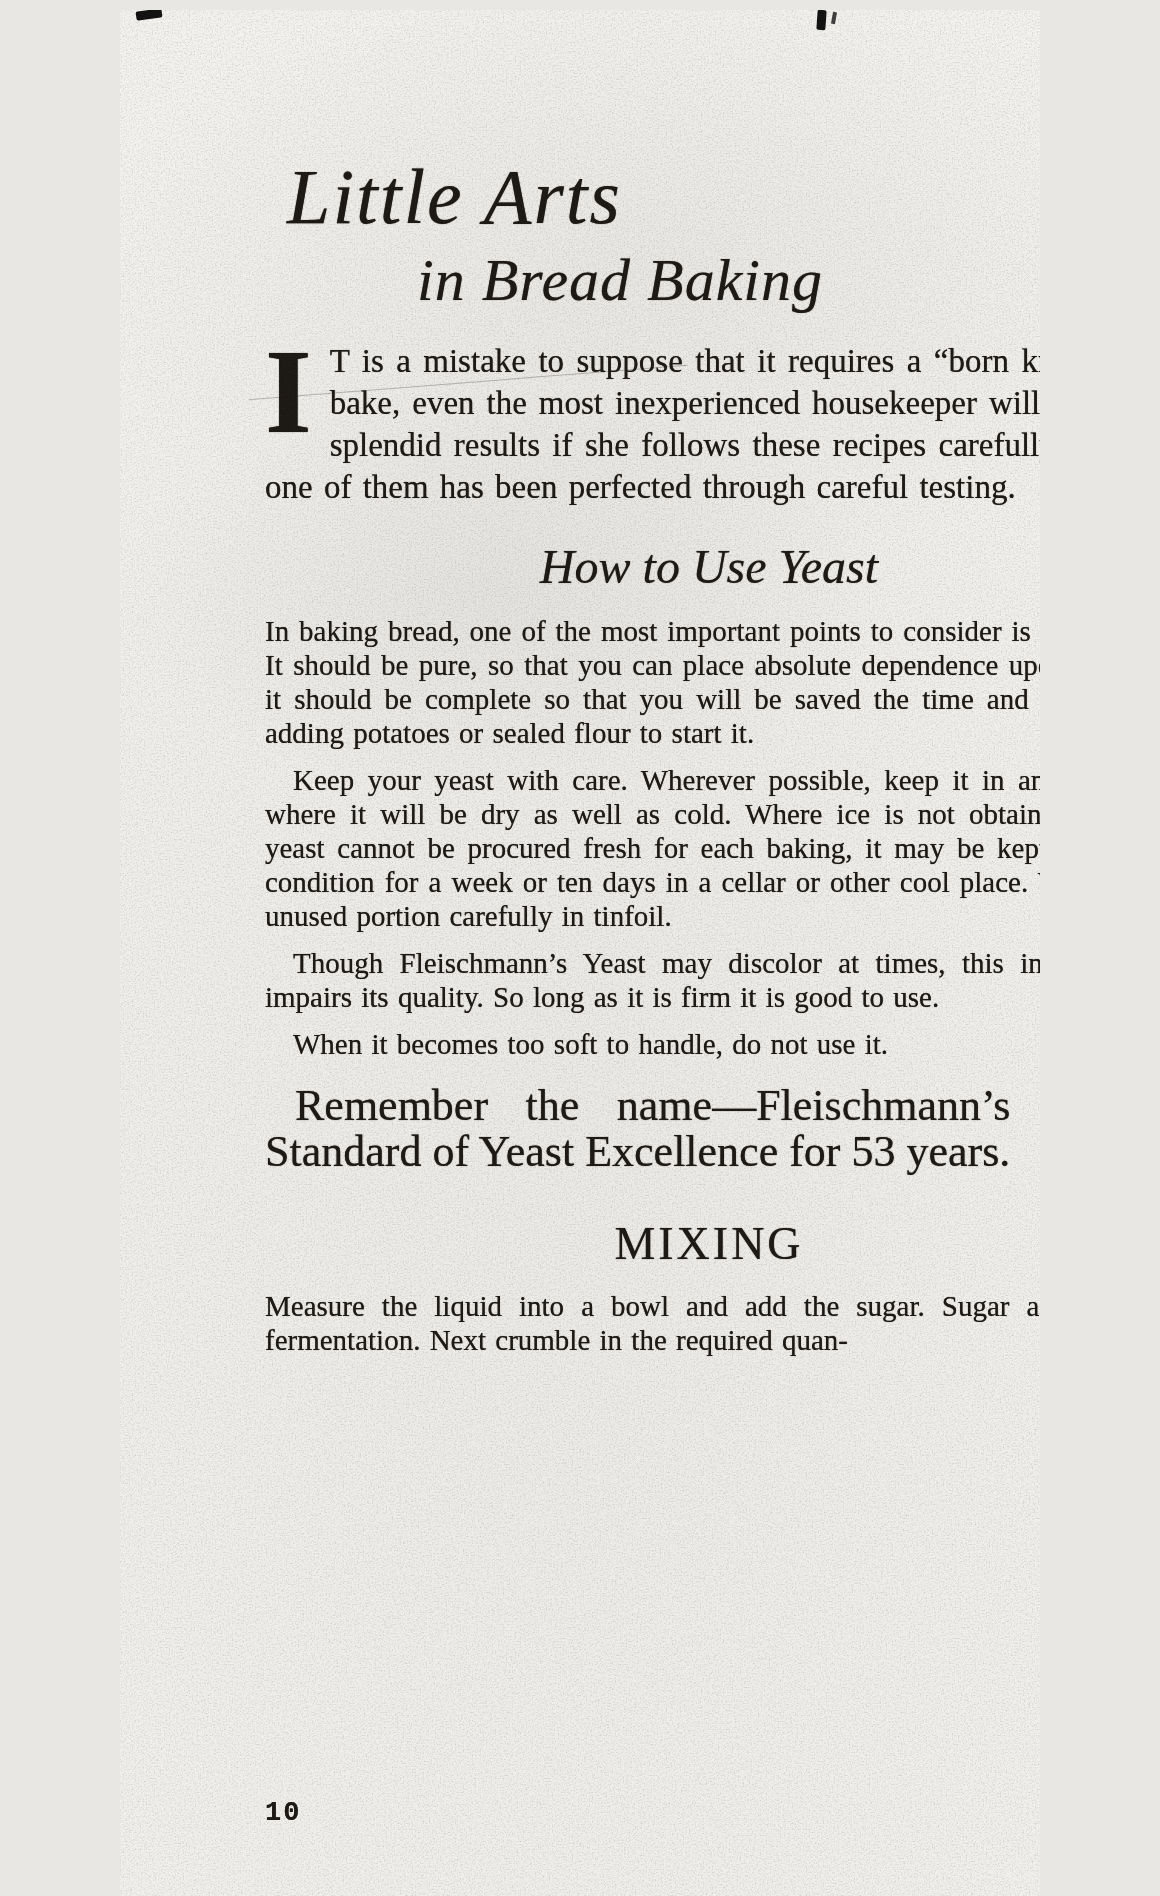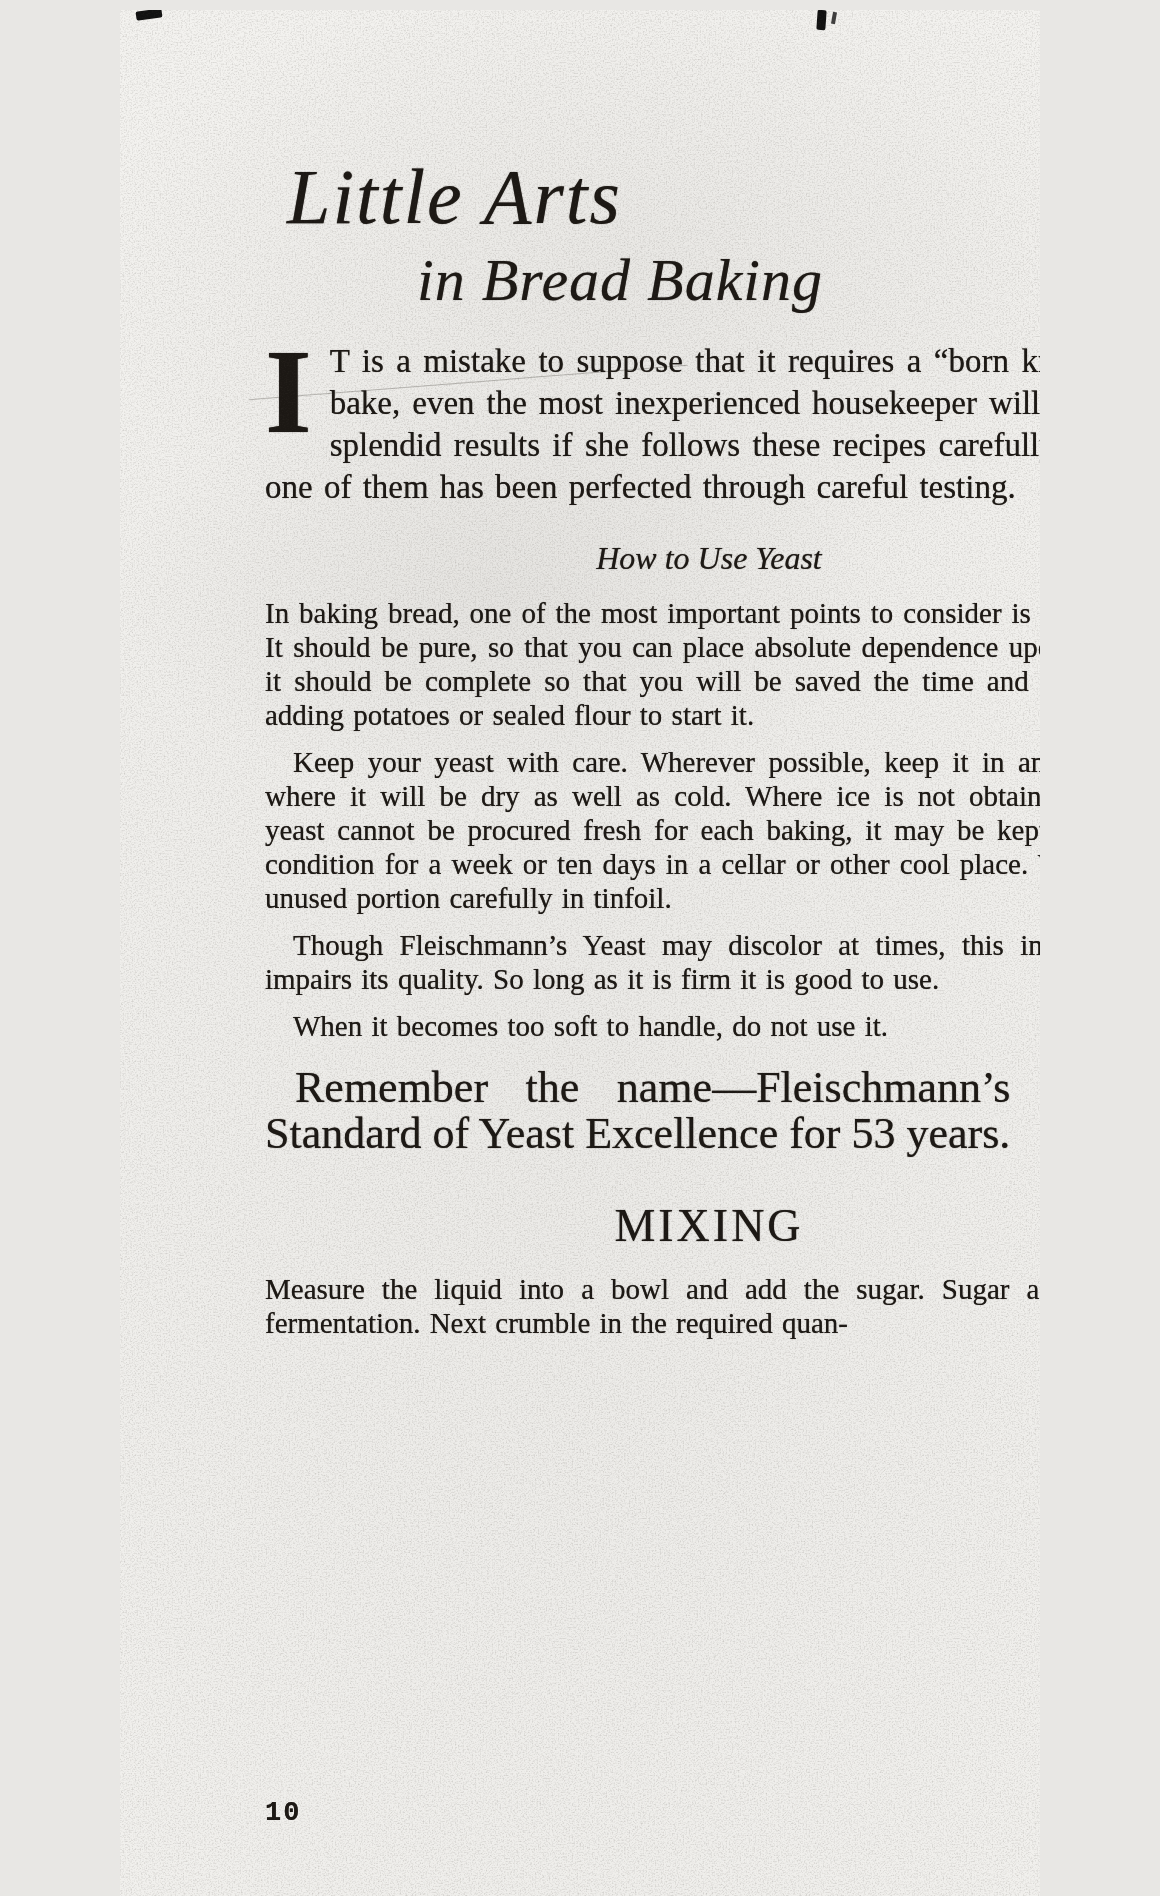--- a/index.html
+++ b/index.html
@@ -53,21 +53,21 @@
     float: left;
     font-size: 120px;
     line-height: 96px;
     height: 112px;
     margin: 4px 18px 0 0;
     font-weight: bold;
     text-shadow: 0 0 1px rgba(25,20,15,0.9);
   }
   .section-heading {
     font-style: italic;
-    font-size: 32px;
+    font-size: 48px;
     line-height: 1.1;
     text-align: center;
     margin: 16px 0 0 0;
     font-weight: normal;
     text-shadow: 0 0 1px rgba(25,20,15,0.75);
   }
   .body-par {
     font-size: 29px;
     line-height: 34px;
     text-align: justify;

